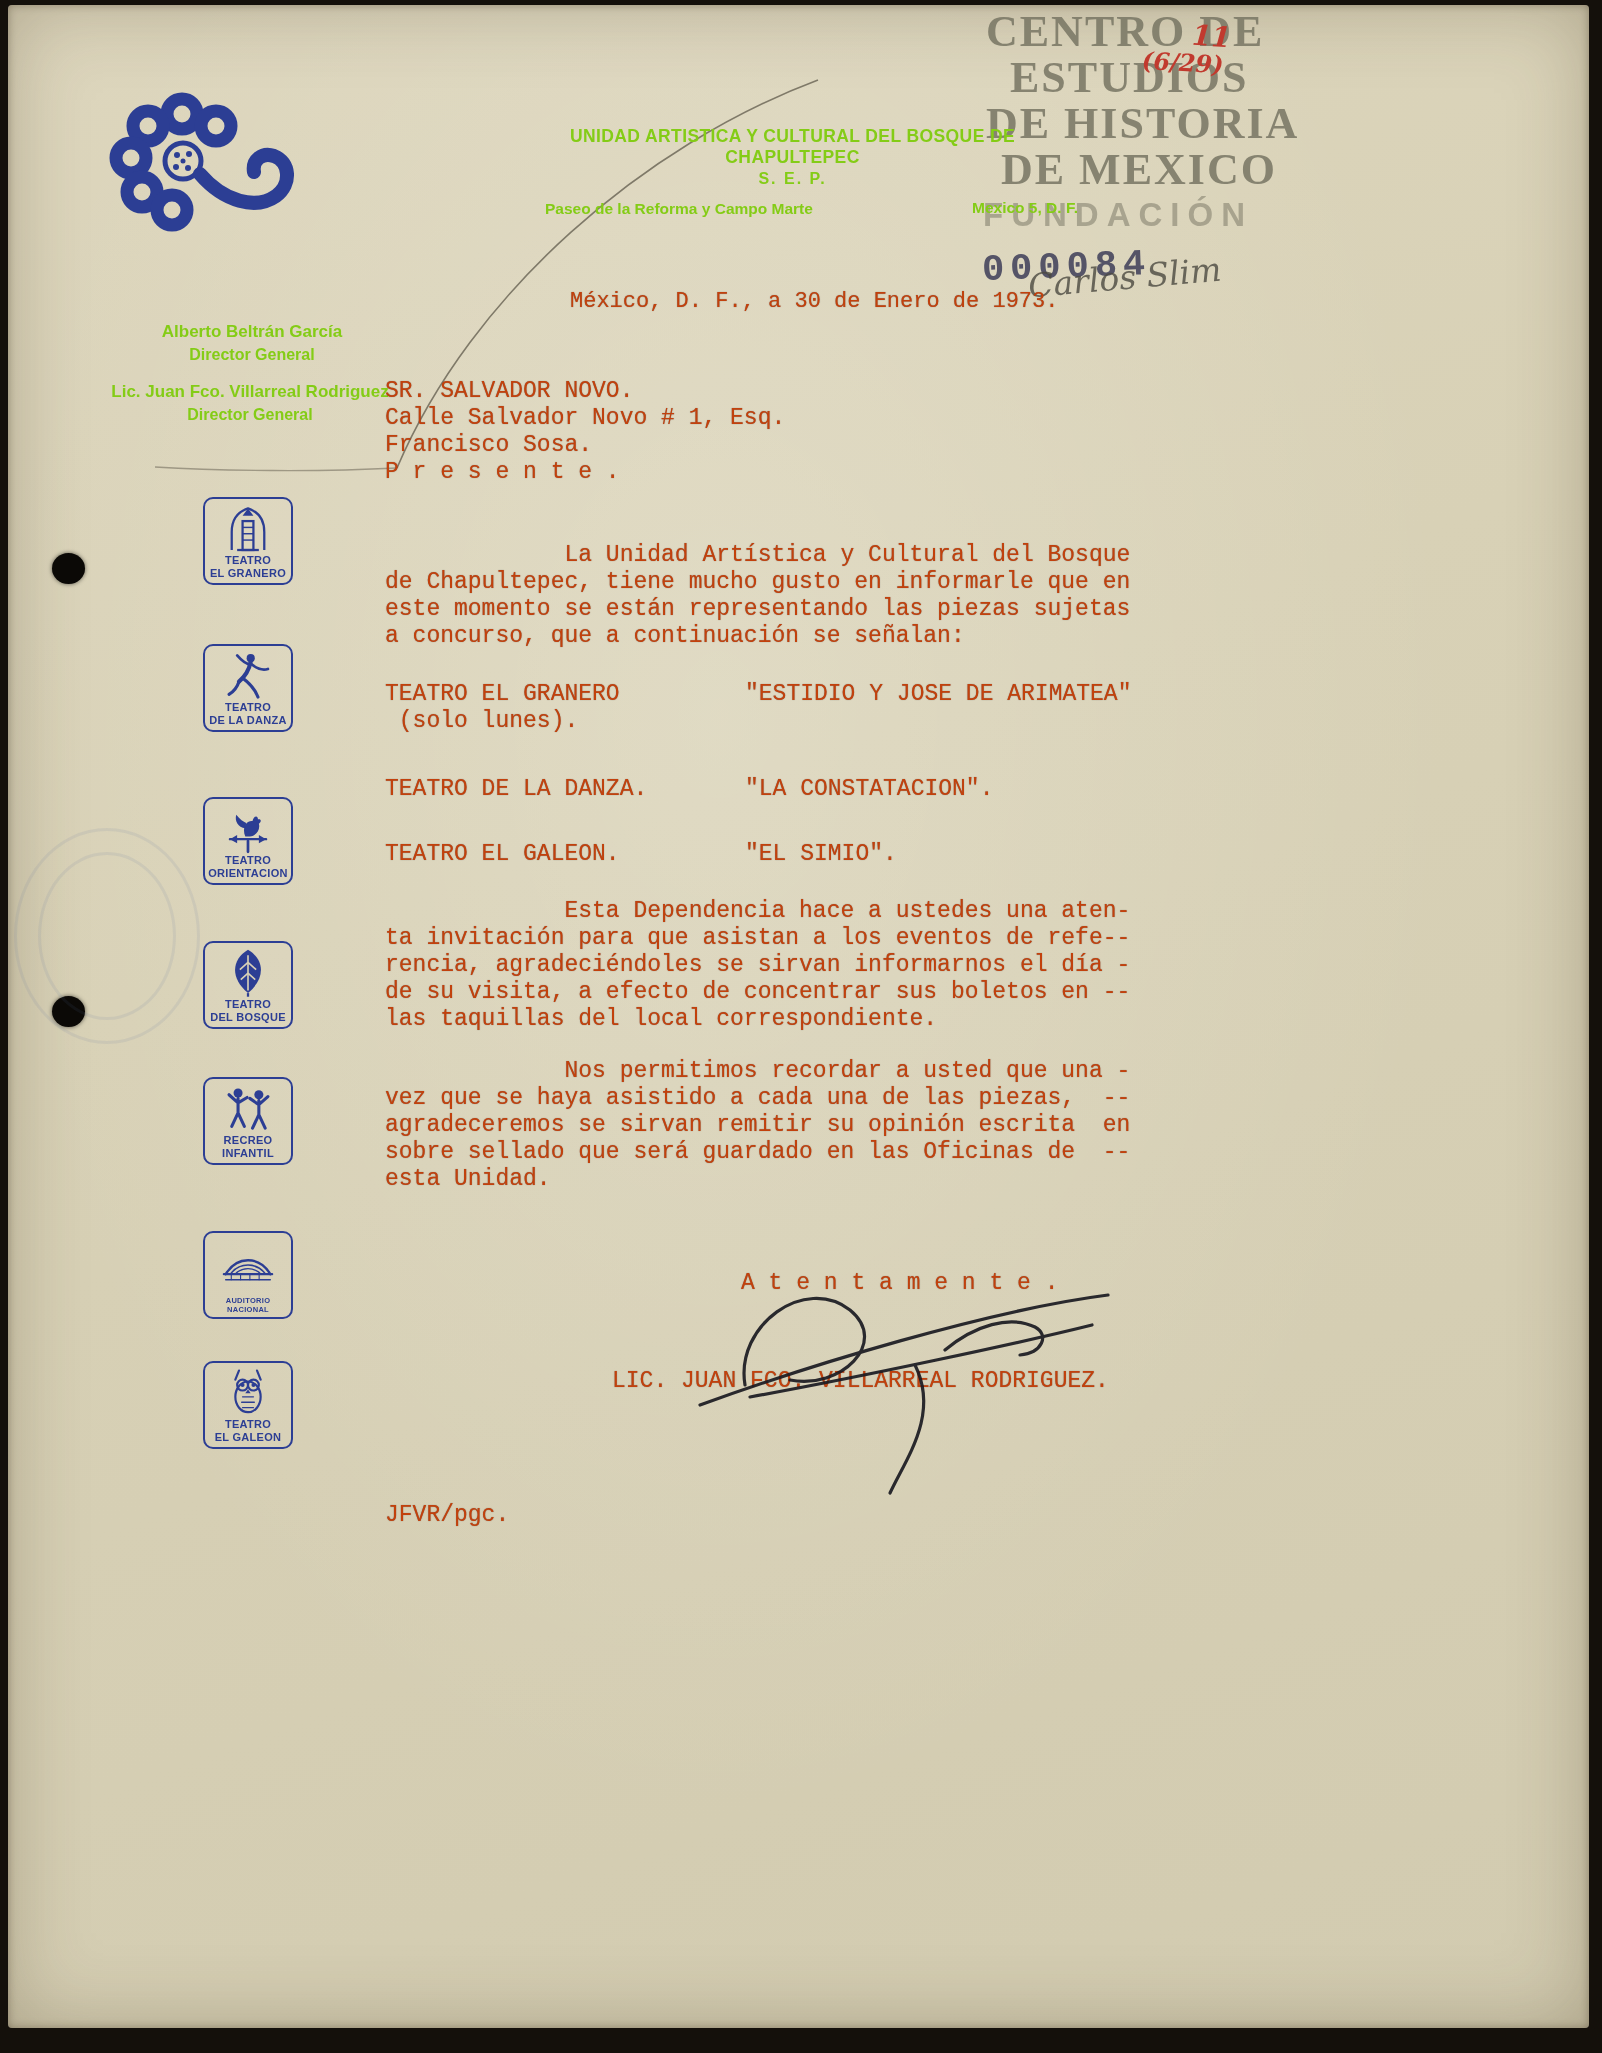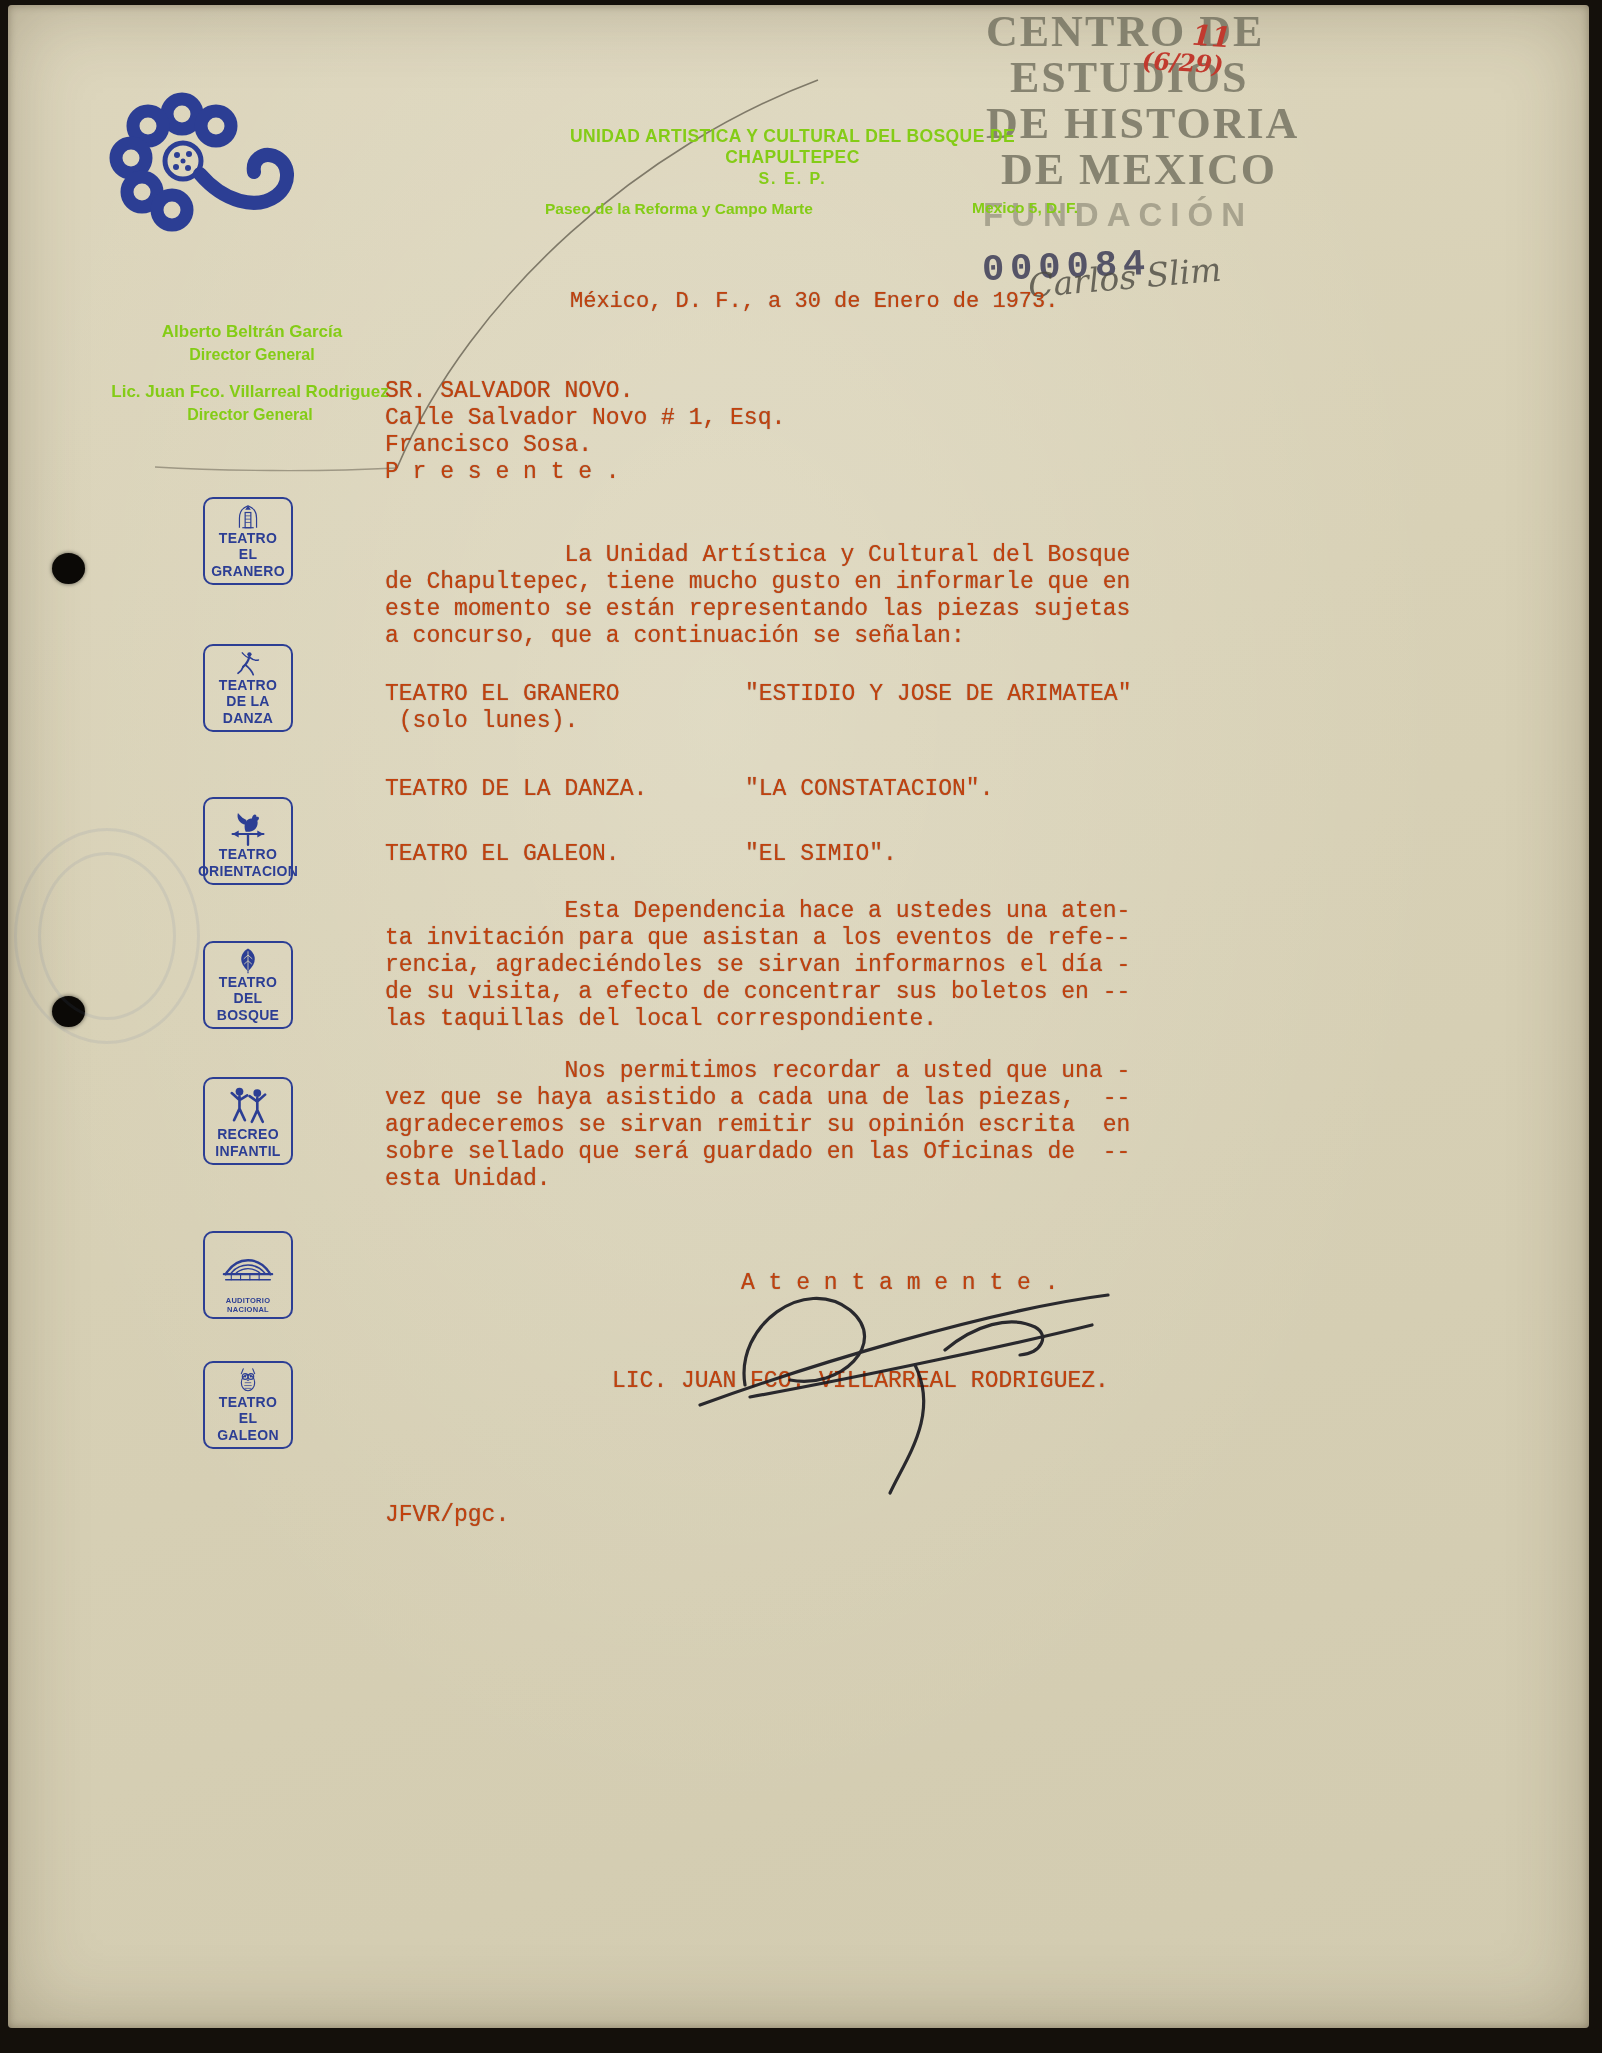--- a/index.html
+++ b/index.html
@@ -22,21 +22,21 @@
   .blueprint{color:#84cc16;}
   .org-name{font-size:17.5px;font-weight:bold;letter-spacing:0.4px;text-align:center;}
   .sep{font-size:16px;font-weight:bold;letter-spacing:2px;text-align:center;}
   .addr{font-size:15.5px;font-weight:bold;}
   .official-name{font-size:17px;font-weight:bold;text-align:center;}
   .official-title{font-size:16px;font-weight:bold;text-align:center;margin-top:4px;}
   
   .venue-box{position:absolute;width:90px;height:88px;border:2.5px solid #2c3e94;border-radius:10px;
     display:flex;flex-direction:column;align-items:center;justify-content:space-between;
     padding:4px 2px 3px 2px;box-sizing:border-box;background:rgba(255,255,255,0.04);}
-  .venue-label{font-size:14px;font-weight:bold;color:#2c3e94;text-align:center;line-height:1.2;
+  .venue-label{font-size:11px;font-weight:bold;color:#2c3e94;text-align:center;line-height:1.2;
     letter-spacing:0.3px;white-space:pre-line;}
   .venue-label.tiny{font-size:7.5px;}
   
   .wm{font-family:"Liberation Serif","DejaVu Serif",serif;color:rgba(122,119,101,0.88);
     font-size:44px;font-weight:bold;letter-spacing:2px;white-space:nowrap;}
   .wm2{font-family:"Liberation Sans",sans-serif;color:rgba(133,130,112,0.6);
     font-size:33px;font-weight:bold;letter-spacing:8px;white-space:nowrap;}
   .folio{font-family:"Liberation Mono","DejaVu Sans Mono",monospace;font-size:37px;font-weight:bold;
     letter-spacing:6px;color:#43435c;opacity:0.88;transform:rotate(-2deg);}
   .pencil-name{font-family:"DejaVu Serif",serif;font-style:italic;font-size:33px;color:#4c4a41;

